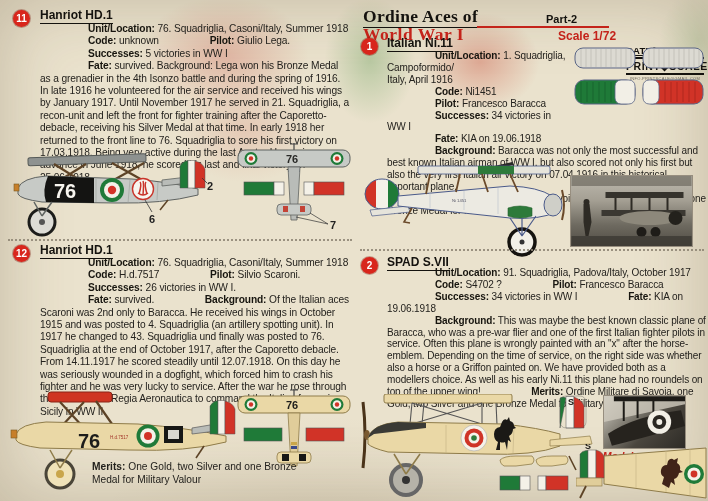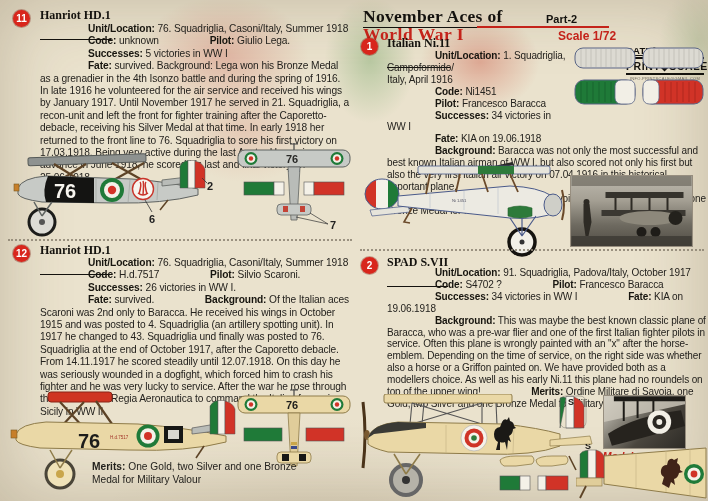--- a/index.html
+++ b/index.html
@@ -13,21 +13,21 @@
       radial-gradient(ellipse 85px 70px at 480px 62px, rgba(205,85,65,.40), rgba(205,85,65,0) 70%),
       radial-gradient(ellipse 55px 70px at 698px 40px, rgba(125,170,110,.25), rgba(125,170,110,0) 70%),
       radial-gradient(ellipse 320px 180px at 45% 108%, rgba(120,95,60,.10), rgba(120,95,60,0) 70%);
     box-shadow:inset 0 0 70px rgba(95,75,45,.28);
     border-bottom:3px solid #b3a88c;}
   .abs{position:absolute;}
   .badge{position:absolute;width:17px;height:17px;border-radius:50%;background:#d8261c;
     color:#fff;font-weight:bold;font-size:10px;line-height:17px;text-align:center;
     box-shadow:0 0 0 1px rgba(120,20,10,.35);}
   .title{position:absolute;font-size:12px;font-weight:bold;color:#14120e;
-    border-bottom:1.5px solid #14120e;padding-bottom:16px;display:inline-block;font-family:Liberation Serif, serif;}
+    border-bottom:1.5px solid #14120e;padding-bottom:1px;display:inline-block;}
   .body{position:absolute;font-size:10.2px;line-height:12.4px;color:#24221e;letter-spacing:-.12px;}
   .bodyR{font-size:10px;line-height:11.9px;}
   .body b{color:#17150f;margin-left:48px;}
   .merits{position:absolute;font-size:10.2px;line-height:12.6px;color:#24221e;}
   .dash{position:absolute;height:0;border-top:2px dotted #8d8473;opacity:.85;}
   .h1{position:absolute;font-family:"Liberation Serif",serif;font-size:17.5px;font-weight:bold;
     color:#14120e;border-bottom:1.6px solid #14120e;letter-spacing:.3px;}
   .h2{position:absolute;font-family:"Liberation Serif",serif;font-size:17.5px;font-weight:bold;
     color:#c4231a;letter-spacing:.5px;}
   .part{position:absolute;font-size:11px;font-weight:bold;color:#14120e;}
@@ -152,21 +152,21 @@
       <rect x="55" y="58" width="6" height="3" fill="#3a4a8a"></rect>
     <rect x="8" y="40" width="38" height="13" fill="#1f7a38" stroke="#555" stroke-width=".6"></rect>
     <rect x="70" y="40" width="38" height="13" fill="#d13327" stroke="#555" stroke-width=".6"></rect>
     <rect x="41" y="64" width="34" height="11" rx="4" fill="#ead8a6" stroke="#8f7c4a" stroke-width=".8"></rect>
     <rect x="46" y="66" width="7" height="7" fill="#171715"></rect>
       <rect x="63" y="66" width="7" height="7" fill="#171715"></rect>
   </svg>
 
   <div class="merits" style="left:92px;top:461px;width:232px"><b>Merits:</b> One Gold, two Silver and one Bronze Medal for Military Valour</div>
 
-  <div class="h1" style="left:363px;top:6px">November Aces of</div>
+  <div class="h1" style="left:363px;top:6px">Ordine Aces of</div>
   <div class="h2" style="left:363px;top:24px">World War I</div>
   <div class="part" style="left:546px;top:13px">Part-2</div>
   <div class="redline" style="left:477px;top:26px;width:132px"></div>
   <div class="scale" style="left:558px;top:29px">Scale 1/72</div>
   <div class="cat" style="left:626px;top:9px">
     <div class="catno">CATNº 72-301</div>
     <div class="brand">PRINT◆SCALE</div>
     <div class="contact">INFO.PRINTSCALE@GMAIL.COM</div>
   </div>
 

